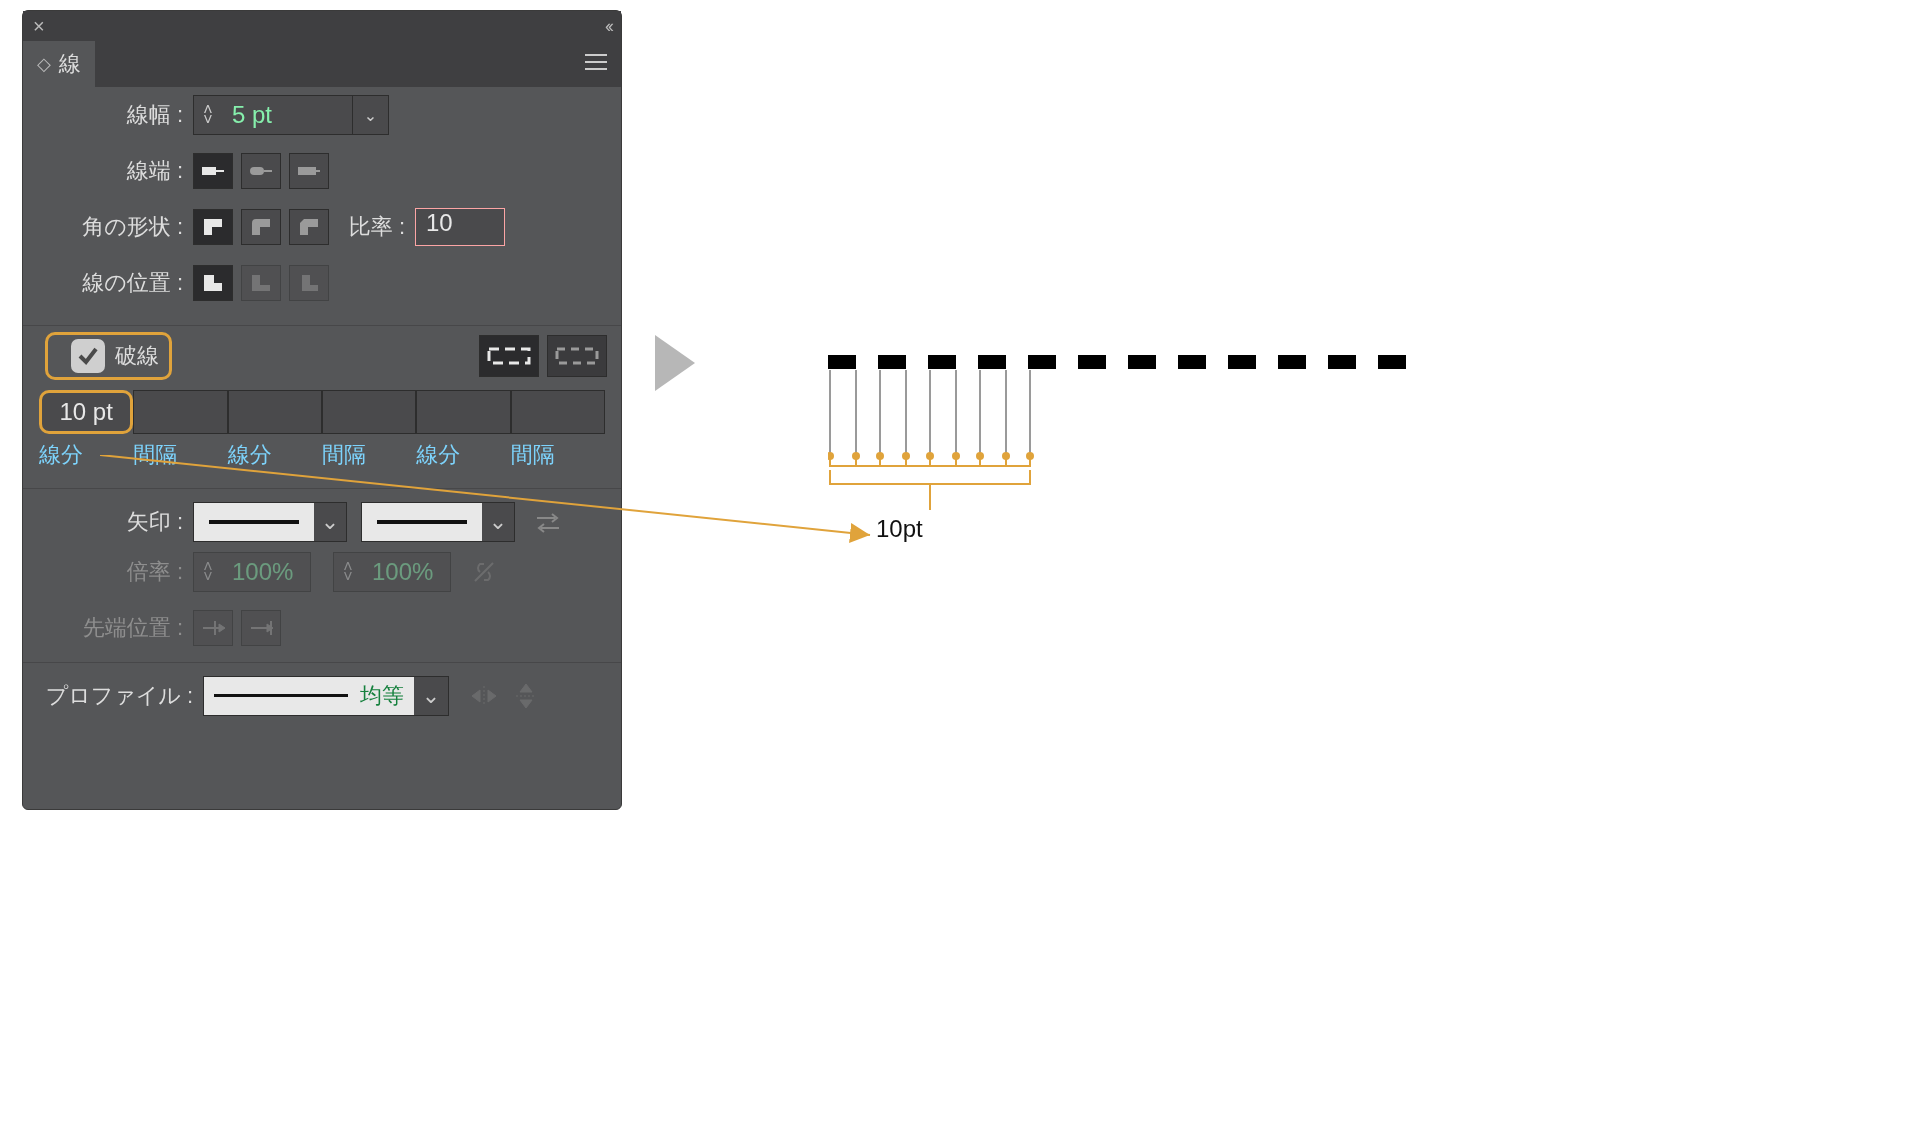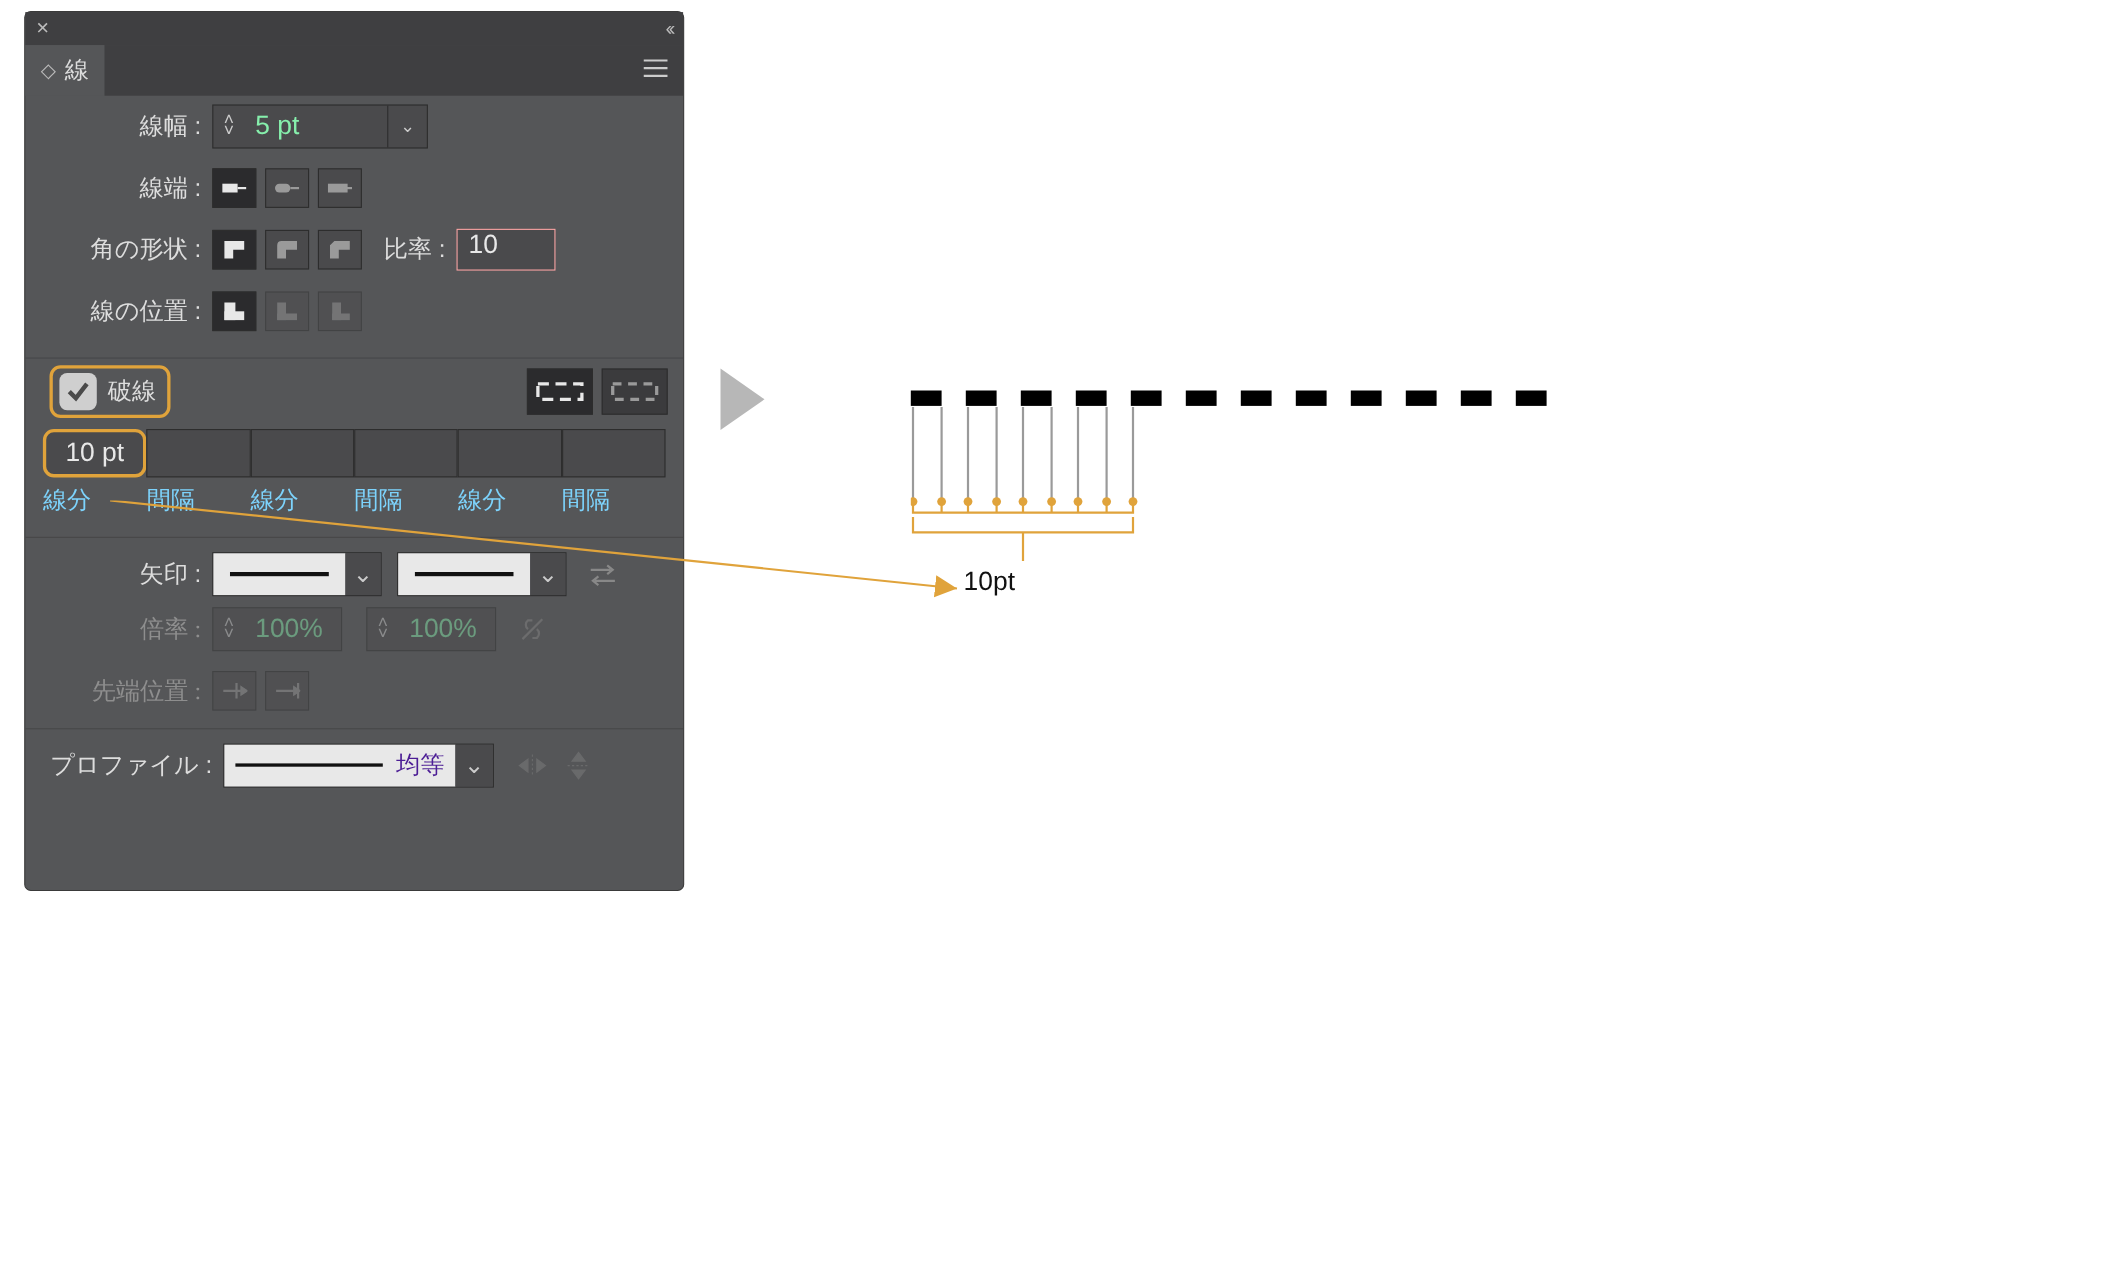--- a/index.html
+++ b/index.html
@@ -34,21 +34,21 @@
   .tab {
     display:flex; align-items:center; gap:8px;
     padding: 8px 14px;
     background:#555658;
   }
   .tab-rest { flex:1; background:#3f3f41; height:100%; display:flex; justify-content:flex-end; align-items:center; padding-right:14px;}
   .updown-icon { font-size:18px; color:#bbb; }
   .menu-icon svg { stroke:#ccc; }
   .row { display:flex; align-items:center; height:56px; padding: 0 10px; }
   .lab { width:160px; text-align:right; padding-right:10px; color:#ddd; }
-  .lab-dim { color:#8e8e8e;font-family:Liberation Serif, serif; }
+  .lab-dim { color:#8e8e8e; }
   .nud {
     display:flex; align-items:center;
     border:1px solid #2d2d2d; background:#4a4a4c;
     height:40px;
   }
   .nud .arrows { width:28px; text-align:center; font-size:16px; color:#ccc; line-height:10px; padding:2px 0;}
   .nud .val { width:130px; padding:0 10px; color:#86efac; font-size:24px; }
   .nud .drop { width:36px; text-align:center; color:#ccc; font-size:16px; border-left:1px solid #2d2d2d; height:100%; display:flex; align-items:center; justify-content:center;}
   .btn-grp { display:flex; gap:8px; }
   .icon-btn {
@@ -61,34 +61,34 @@
   .icon-btn.disabled { opacity:.45; cursor:default; }
   .small-input {
     width:90px; height:38px; background:#4a4a4c; border:1px solid #fca5a5;
     color:#e8e8e8; font-size:24px; padding:0 10px;
   }
   .divider-row { border-top:1px solid #474749; margin-top:6px; padding-top:10px;}
   .align-icon-btn { width:60px; height:42px; background:#3b3b3d; border:1px solid #2d2d2d; display:flex; align-items:center; justify-content:center; }
   .dash-check-row { display:flex; align-items:center; justify-content:space-between; padding:6px 14px 10px 22px; margin-top:14px;}
   .chk { width:34px; height:34px; border-radius:7px; background:#cfcfcf; display:flex; align-items:center; justify-content:center; }
   .chk svg { stroke:#4a4a4a; }
-  .hl { border:3px solid #e0a33b; border-radius:10px; padding:4px 10px 4px 6px; display:flex; align-items:center; gap:10px;}
+  .hl { border:3px solid #e0a33b; border-radius:10px; padding:4px 10px 4px 23px; display:flex; align-items:center; gap:10px;}
   .dash-grid { display:flex; padding:0 16px; gap:0; }
   .dash-col { flex:1; text-align:left; }
   .dash-in { height:44px; background:#4a4a4c; border:1px solid #2d2d2d; color:#e8e8e8; font-size:24px; display:flex; align-items:center; justify-content:center;}
   .dash-in.first { border:3px solid #e0a33b; border-radius:10px; }
   .dash-lab { font-size:22px; color:#7dd3fc; padding-top:6px; }
   .arrow-drop {
     display:flex; align-items:center; height:40px; border:1px solid #2d2d2d;
   }
   .arrow-drop .disp { width:120px; height:100%; background:#e8e8e8; display:flex; align-items:center; justify-content:center;}
   .arrow-drop .dd { width:32px; height:100%; background:#4a4a4c; display:flex; align-items:center; justify-content:center; color:#ccc;}
   .swap-icon, .link-icon, .flip-icon, .place-icon { width:34px; height:34px; display:flex; align-items:center; justify-content:center; color:#888;}
   .profile-drop { display:flex; align-items:center; height:40px; border:1px solid #2d2d2d;}
-  .profile-drop .disp { width:210px; height:100%; background:#e8e8e8; display:flex; align-items:center; padding:0 10px; color:#4c1d95; font-size:22px;}
+  .profile-drop .disp { width:210px; height:100%; background:#e8e8e8; display:flex; align-items:center; padding:0 10px; color:#15803d; font-size:22px;}
   .profile-drop .disp .bar { flex:1; height:3px; background:#111; margin-right:12px;}
   .profile-drop .dd { width:34px; height:100%; background:#4a4a4c; display:flex; align-items:center; justify-content:center; color:#ccc;}
   
   .tri {
     position:absolute; left:655px; top:335px;
     width:0; height:0;
     border-top:28px solid transparent;
     border-bottom:28px solid transparent;
     border-left:40px solid #b7b7b7;
   }

